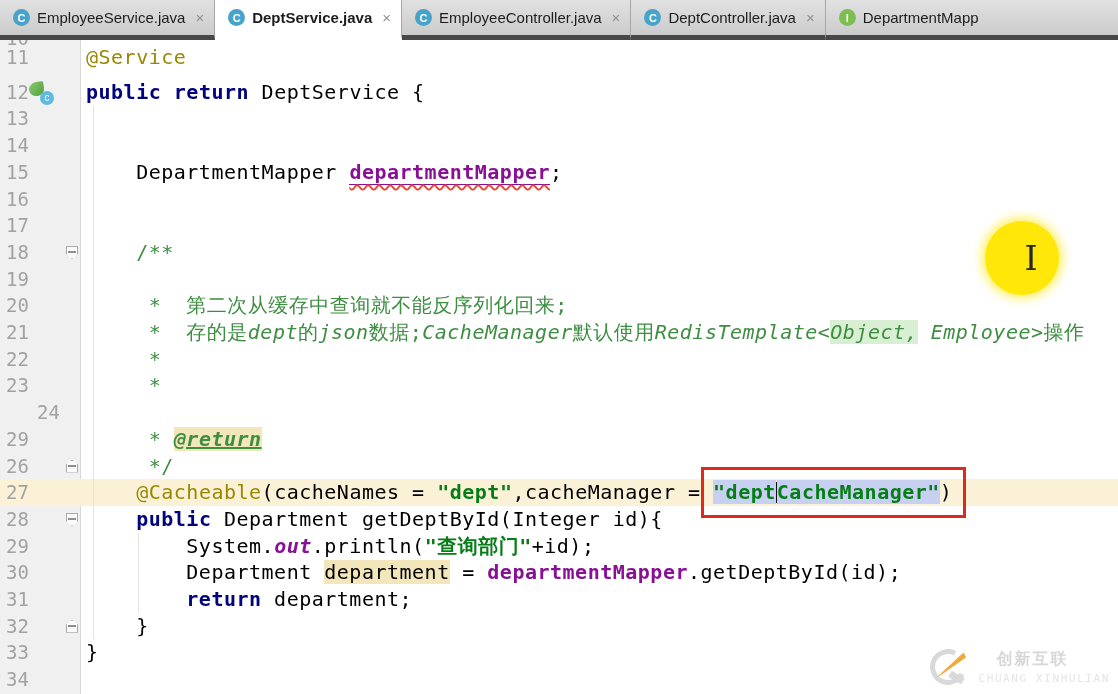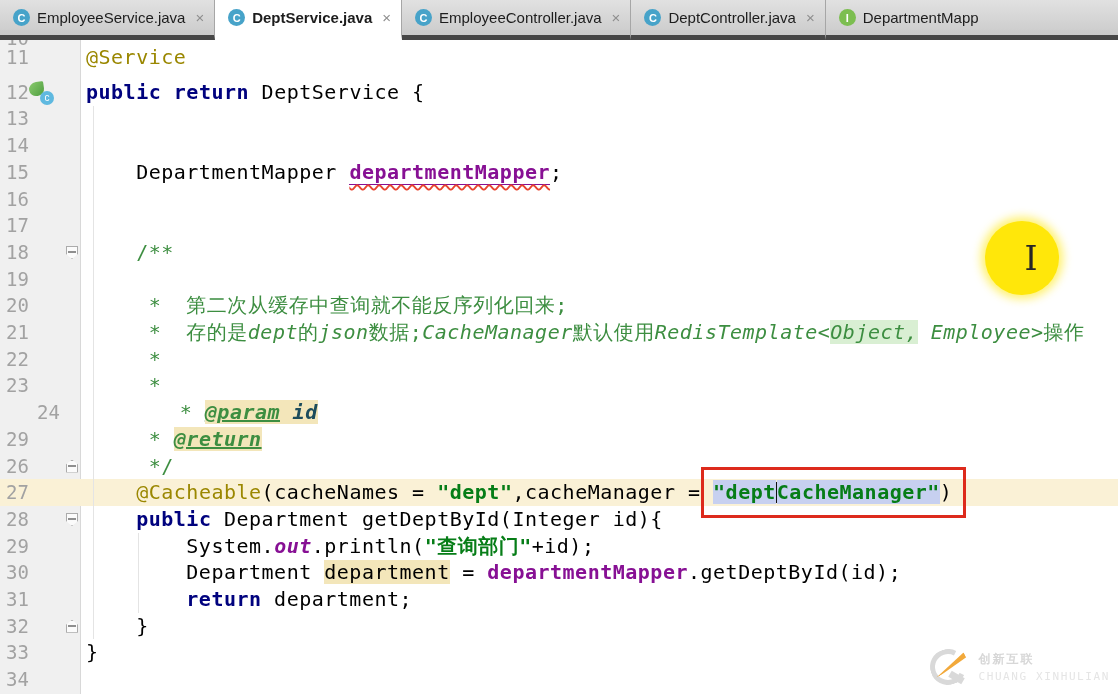--- a/index.html
+++ b/index.html
@@ -72,21 +72,21 @@
         display:flex;align-items:center;justify-content:center;}
   .ibeam{font-family:"DejaVu Serif",serif;font-size:33px;color:#262626;transform:translateX(9px);}
 
   
   .watermark{position:absolute;right:8px;bottom:6px;display:flex;align-items:center;gap:9px;}
   .wm-logo{position:relative;width:42px;height:42px;}
   .wm-ring{position:absolute;inset:3px;border-radius:50%;border:5px solid #D9D9D9;border-right-color:transparent;transform:rotate(-18deg);box-sizing:border-box;}
   .wm-swoosh{position:absolute;width:36px;height:10px;background:#F2A93B;left:5px;top:14px;transform:rotate(-27deg);
              clip-path:polygon(0 100%,100% 0,100% 55%,14% 100%);}
   .wm-leg{position:absolute;width:15px;height:7px;background:#D9D9D9;right:5px;bottom:7px;transform:rotate(30deg);}
-  .wm-cn{font-size:12px;color:#D7D7D7;font-weight:bold;letter-spacing:2px;}
+  .wm-cn{font-size:16px;color:#D7D7D7;font-weight:bold;letter-spacing:2px;margin-left:18px;}
   .wm-en{font-size:11px;color:#E5E5E5;letter-spacing:1.6px;margin-top:2px;text-align:center;}
 </style>
 </head>
 <body>
 
 <div id="stage">
 
   <div class="tabbar">
       <div class="tab">
         <span class="ticon class">C</span>
@@ -128,21 +128,21 @@
         <div class="row" style="top: 92.1px;"><span class="ln">14</span></div>
         <div class="row" style="top: 118.8px; padding-left: 36px;"><span class="ln">15</span><span class="code"><span class="p">    DepartmentMapper </span><span class="f u w">departmentMapper</span><span class="p">;</span></span></div>
         <div class="row" style="top: 145.5px;"><span class="ln">16</span><span class="code"></span></div>
         <div class="row" style="top: 172.2px;"><span class="ln">17</span><span class="code"></span></div>
         <div class="row" style="top: 198.9px;"><span class="ln">18</span><span class="fold down"></span><span class="code"><span class="p">    </span><span class="c">/**</span></span></div>
         <div class="row" style="top: 225.6px;"><span class="ln">19</span></div>
         <div class="row" style="top: 252.3px;"><span class="ln">20</span><span class="code"><span class="c">     *  第二次从缓存中查询就不能反序列化回来;</span></span></div>
         <div class="row" style="top: 279px;"><span class="ln">21</span><span class="code"><span class="c">     *  存的是</span><span class="c i">dept</span><span class="c">的</span><span class="c i">json</span><span class="c">数据;</span><span class="c i">CacheManager</span><span class="c">默认使用</span><span class="c i">RedisTemplate&lt;</span><span class="c i ghl">Object,</span><span class="c i"> Employee&gt;</span><span class="c">操作</span></span></div>
         <div class="row" style="top: 305.7px;"><span class="ln">22</span><span class="code"><span class="c">     *</span></span></div>
         <div class="row" style="top: 332.4px;"><span class="ln">23</span><span class="code"><span class="c">     *</span></span></div>
-        <div class="row" style="top: 359.1px; margin-left: 31px;"><span class="ln">24</span><span class="code"><span class="c">     * </span><span class="t">@param</span><span class="th"> id</span></span></div>
+        <div class="row" style="top: 359.1px; margin-left: 31px;"><span class="ln">24</span></div>
         <div class="row" style="top: 385.8px;"><span class="ln">29</span><span class="code"><span class="c">     * </span><span class="t">@return</span></span></div>
         <div class="row" style="top: 412.5px;"><span class="ln">26</span><span class="fold up"></span><span class="code"><span class="c">     */</span></span></div>
         <div class="row" style="top: 439.2px;"><span class="ln">27</span><span class="code"><span class="p">    </span><span class="a">@Cacheable</span><span class="p">(cacheNames = </span><span class="s">"dept"</span><span class="p">,cacheManager = </span><span class="redbox"><span class="s sel">"dept</span><span class="caret"></span><span class="s sel">CacheManager"</span><span class="p">)</span></span></span></div>
         <div class="row" style="top: 465.9px;"><span class="ln">28</span><span class="fold down"></span><span class="code"><span class="p">    </span><span class="k">public</span><span class="p"> Department getDeptById(Integer id){</span></span></div>
         <div class="row" style="top: 492.6px;"><span class="ln">29</span><span class="code"><span class="p">        System.</span><span class="f i">out</span><span class="p">.println(</span><span class="s">"查询部门"</span><span class="p">+id);</span></span></div>
         <div class="row" style="top: 519.3px;"><span class="ln">30</span><span class="code"><span class="p">        Department </span><span class="p hi">department</span><span class="p"> = </span><span class="f">departmentMapper</span><span class="p">.getDeptById(id);</span></span></div>
         <div class="row" style="top: 546px;"><span class="ln">31</span><span class="code"><span class="p">        </span><span class="k">return</span><span class="p"> department;</span></span></div>
         <div class="row" style="top: 572.7px;"><span class="ln">32</span><span class="fold up"></span><span class="code"><span class="p">    }</span></span></div>
         <div class="row" style="top: 599.4px;"><span class="ln">33</span><span class="code"><span class="p">}</span></span></div>
         <div class="row" style="top: 626.1px;"><span class="ln">34</span><span class="code"></span></div>

